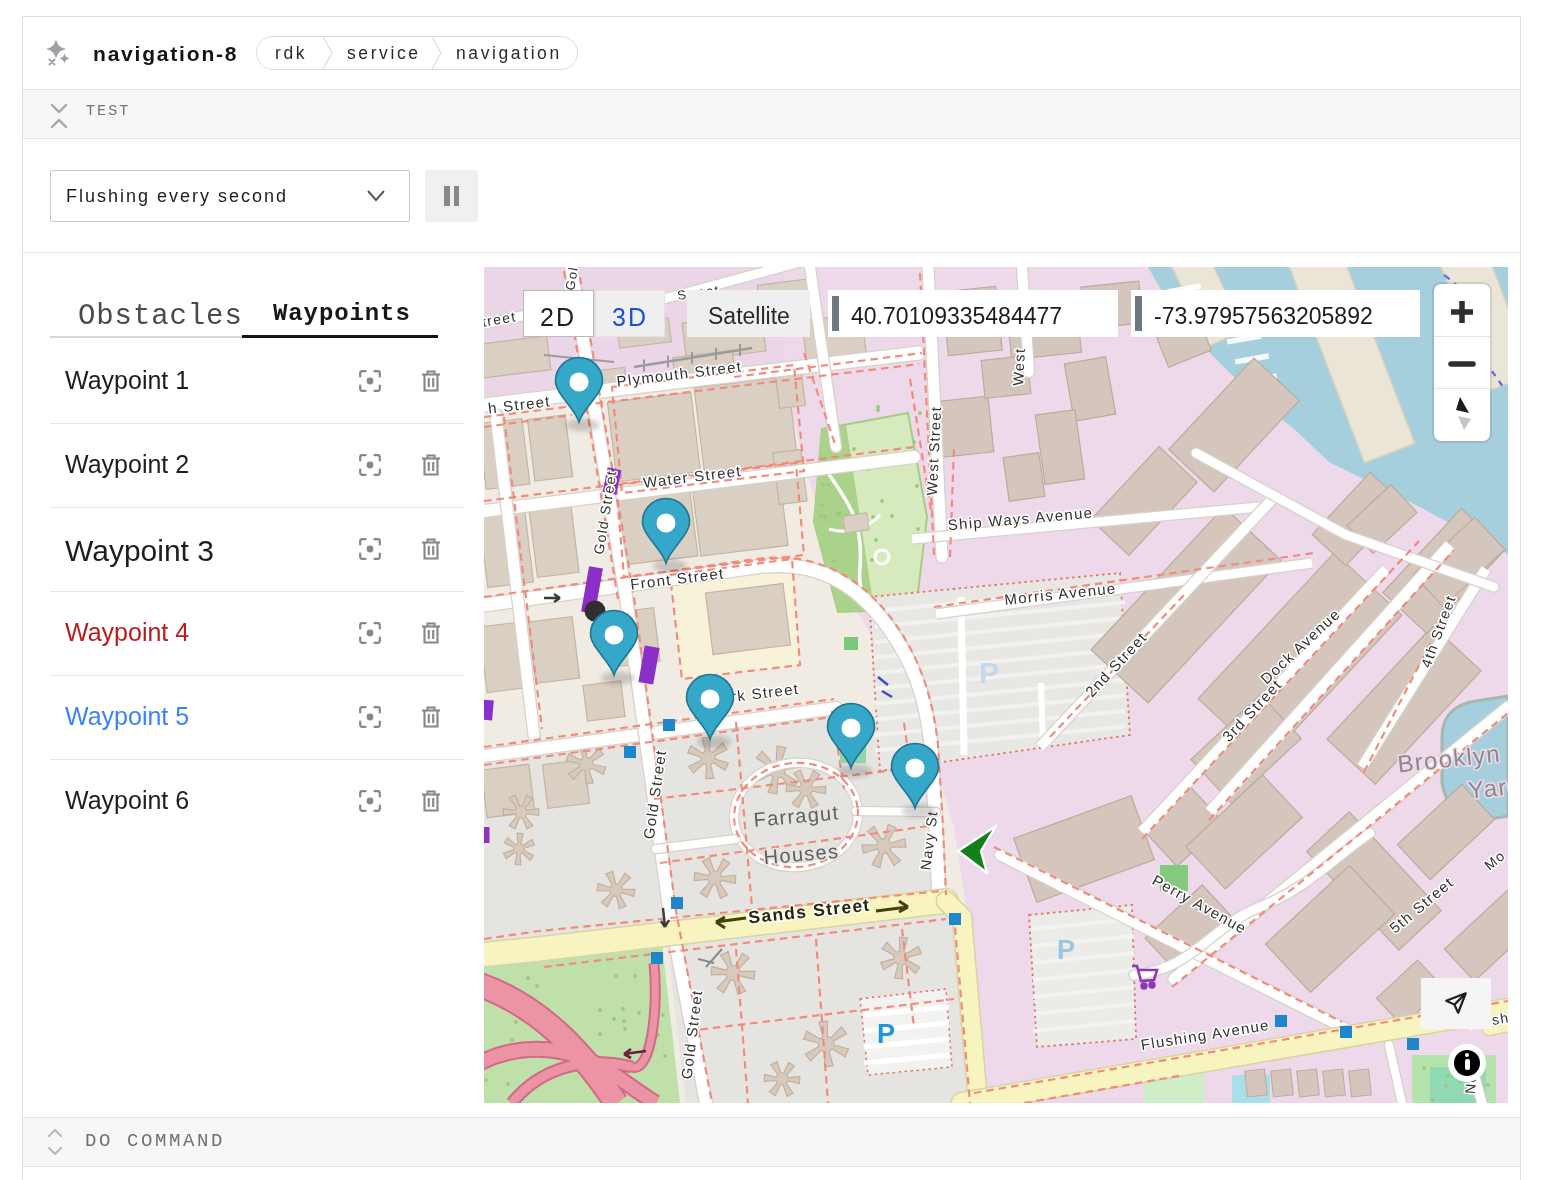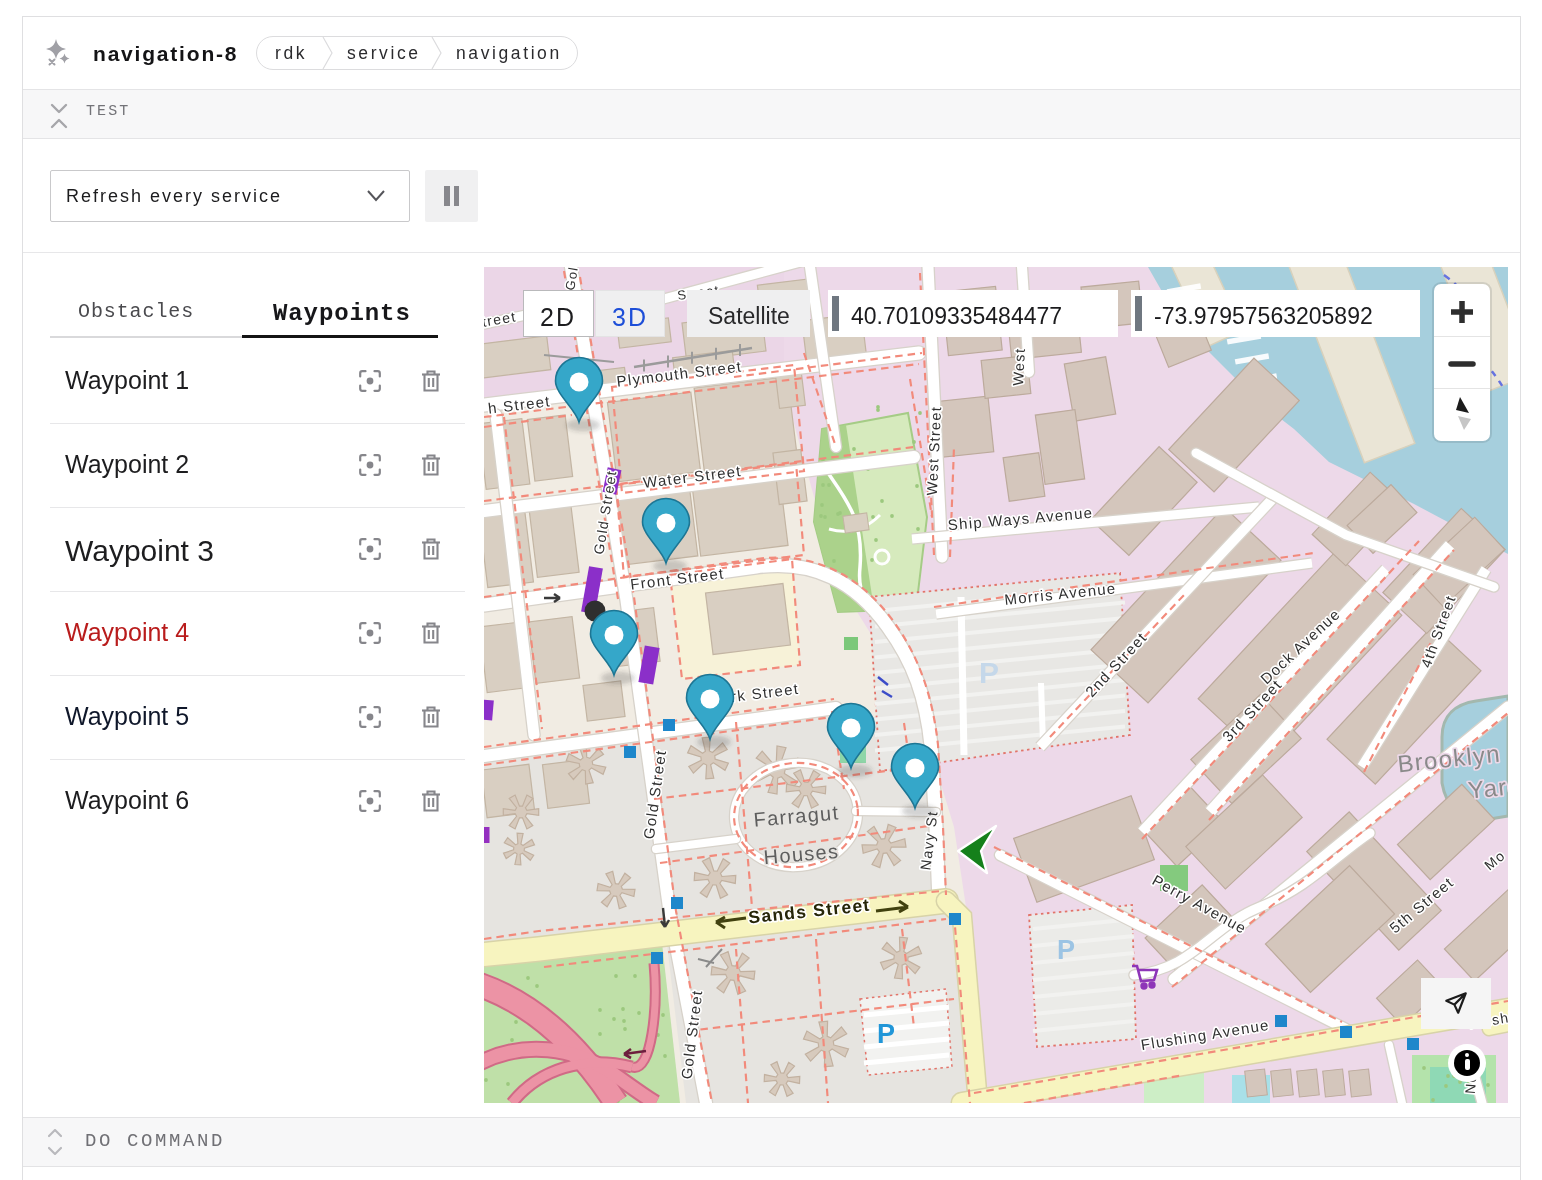--- a/index.html
+++ b/index.html
@@ -27,31 +27,31 @@
   </svg>
 
 <div class="abs" style="left:23px;top:89px;width:1497px;height:50px;background:#f7f7f8;border-top:1px solid #e4e4e6;border-bottom:1px solid #e4e4e6"></div>
 <svg class="abs" style="left:50px;top:103px" width="18" height="26" viewBox="0 0 18 26">
  <path d="M2,2 L9,9 L16,2" stroke="#a6a6aa" stroke-width="2.4" fill="none" stroke-linecap="round" stroke-linejoin="round"></path>
  <path d="M2,24 L9,17 L16,24" stroke="#a6a6aa" stroke-width="2.4" fill="none" stroke-linecap="round" stroke-linejoin="round"></path>
 </svg>
 <div class="abs mono" style="left:86px;top:103px;font-size:15px;letter-spacing:2.1px;color:#737378">TEST</div>
 
 <div class="abs" style="left:50px;top:170px;width:360px;height:52px;border:1px solid #c9c9cb;border-radius:2px;background:#fff"></div>
-<div class="abs" style="left:66px;top:186px;font-size:18px;letter-spacing:2.0px;color:#1c1c1e">Refresh every service</div>
+<div class="abs" style="left:66px;top:186px;font-size:18px;letter-spacing:2.0px;color:#1c1c1e">Flushing every second</div>
 <svg class="abs" style="left:367px;top:190px" width="18" height="12">
     <path d="M1,1 L9,10 L17,1" stroke="#55555a" stroke-width="2" fill="none"></path>
   </svg>
 <div class="abs" style="left:425px;top:170px;width:53px;height:52px;background:#f0f0f1;border-radius:2px"></div>
 <div class="abs" style="left:444px;top:186px;width:5.5px;height:20px;background:#87878c"></div>
 <div class="abs" style="left:453.5px;top:186px;width:5.5px;height:20px;background:#87878c"></div>
 
 <div class="abs" style="left:23px;top:252px;width:1497px;height:1px;background:#e7e7e9"></div>
 
-<div class="abs mono" style="left:78px;top:300px;font-size:20px;letter-spacing:0.9px;color:#4a4a4e">Obstacles</div>
+<div class="abs mono" style="left:78px;top:300px;font-size:29px;letter-spacing:0.9px;color:#4a4a4e">Obstacles</div>
 <div class="abs mono" style="left:273px;top:300px;font-size:24px;letter-spacing:0.9px;font-weight:bold;color:#17171a">Waypoints</div>
 <div class="abs" style="left:50px;top:336px;width:192px;height:1.5px;background:#d9d9db"></div>
 <div class="abs" style="left:242px;top:335px;width:196px;height:2.5px;background:#141414"></div>
 
 <div class="abs" style="left:65px;top:366px;font-size:25px;color:#1d1d1f">Waypoint 1</div>
 <svg class="abs" style="left:359px;top:370px" width="22" height="22" viewBox="0 0 22 22">
 <g stroke="#86868b" stroke-width="2.2" fill="none" stroke-linecap="round">
 <path d="M1.2,6.5 L1.2,3.2 Q1.2,1.2 3.2,1.2 L6.5,1.2"></path>
 <path d="M15.5,1.2 L18.8,1.2 Q20.8,1.2 20.8,3.2 L20.8,6.5"></path>
 <path d="M20.8,15.5 L20.8,18.8 Q20.8,20.8 18.8,20.8 L15.5,20.8"></path>
@@ -122,21 +122,21 @@
 <svg class="abs" style="left:421px;top:622px" width="20" height="22" viewBox="0 0 20 22">
 <g stroke="#86868b" stroke-width="2.1" fill="none">
 <path d="M1,4.5 L19,4.5"></path>
 <path d="M6.5,4 L6.5,1.5 L13.5,1.5 L13.5,4"></path>
 <path d="M3.5,4.5 L3.5,20.5 L16.5,20.5 L16.5,4.5"></path>
 <path d="M7.8,8 L7.8,17"></path>
       <path d="M12.2,8 L12.2,17"></path>
 </g>
   </svg>
 <div class="abs" style="left:50px;top:675px;width:415px;height:1px;background:#e7e7e9"></div>
-<div class="abs" style="left:65px;top:702px;font-size:25px;color:#0f172a">Waypoint 5</div>
+<div class="abs" style="left:65px;top:702px;font-size:25px;color:#3b82f6">Waypoint 5</div>
 <svg class="abs" style="left:359px;top:706px" width="22" height="22" viewBox="0 0 22 22">
 <g stroke="#86868b" stroke-width="2.2" fill="none" stroke-linecap="round">
 <path d="M1.2,6.5 L1.2,3.2 Q1.2,1.2 3.2,1.2 L6.5,1.2"></path>
 <path d="M15.5,1.2 L18.8,1.2 Q20.8,1.2 20.8,3.2 L20.8,6.5"></path>
 <path d="M20.8,15.5 L20.8,18.8 Q20.8,20.8 18.8,20.8 L15.5,20.8"></path>
 <path d="M6.5,20.8 L3.2,20.8 Q1.2,20.8 1.2,18.8 L1.2,15.5"></path>
 </g>
     <circle cx="11" cy="11" r="3.4" fill="#86868b"></circle>
   </svg>
 <svg class="abs" style="left:421px;top:706px" width="20" height="22" viewBox="0 0 20 22">

